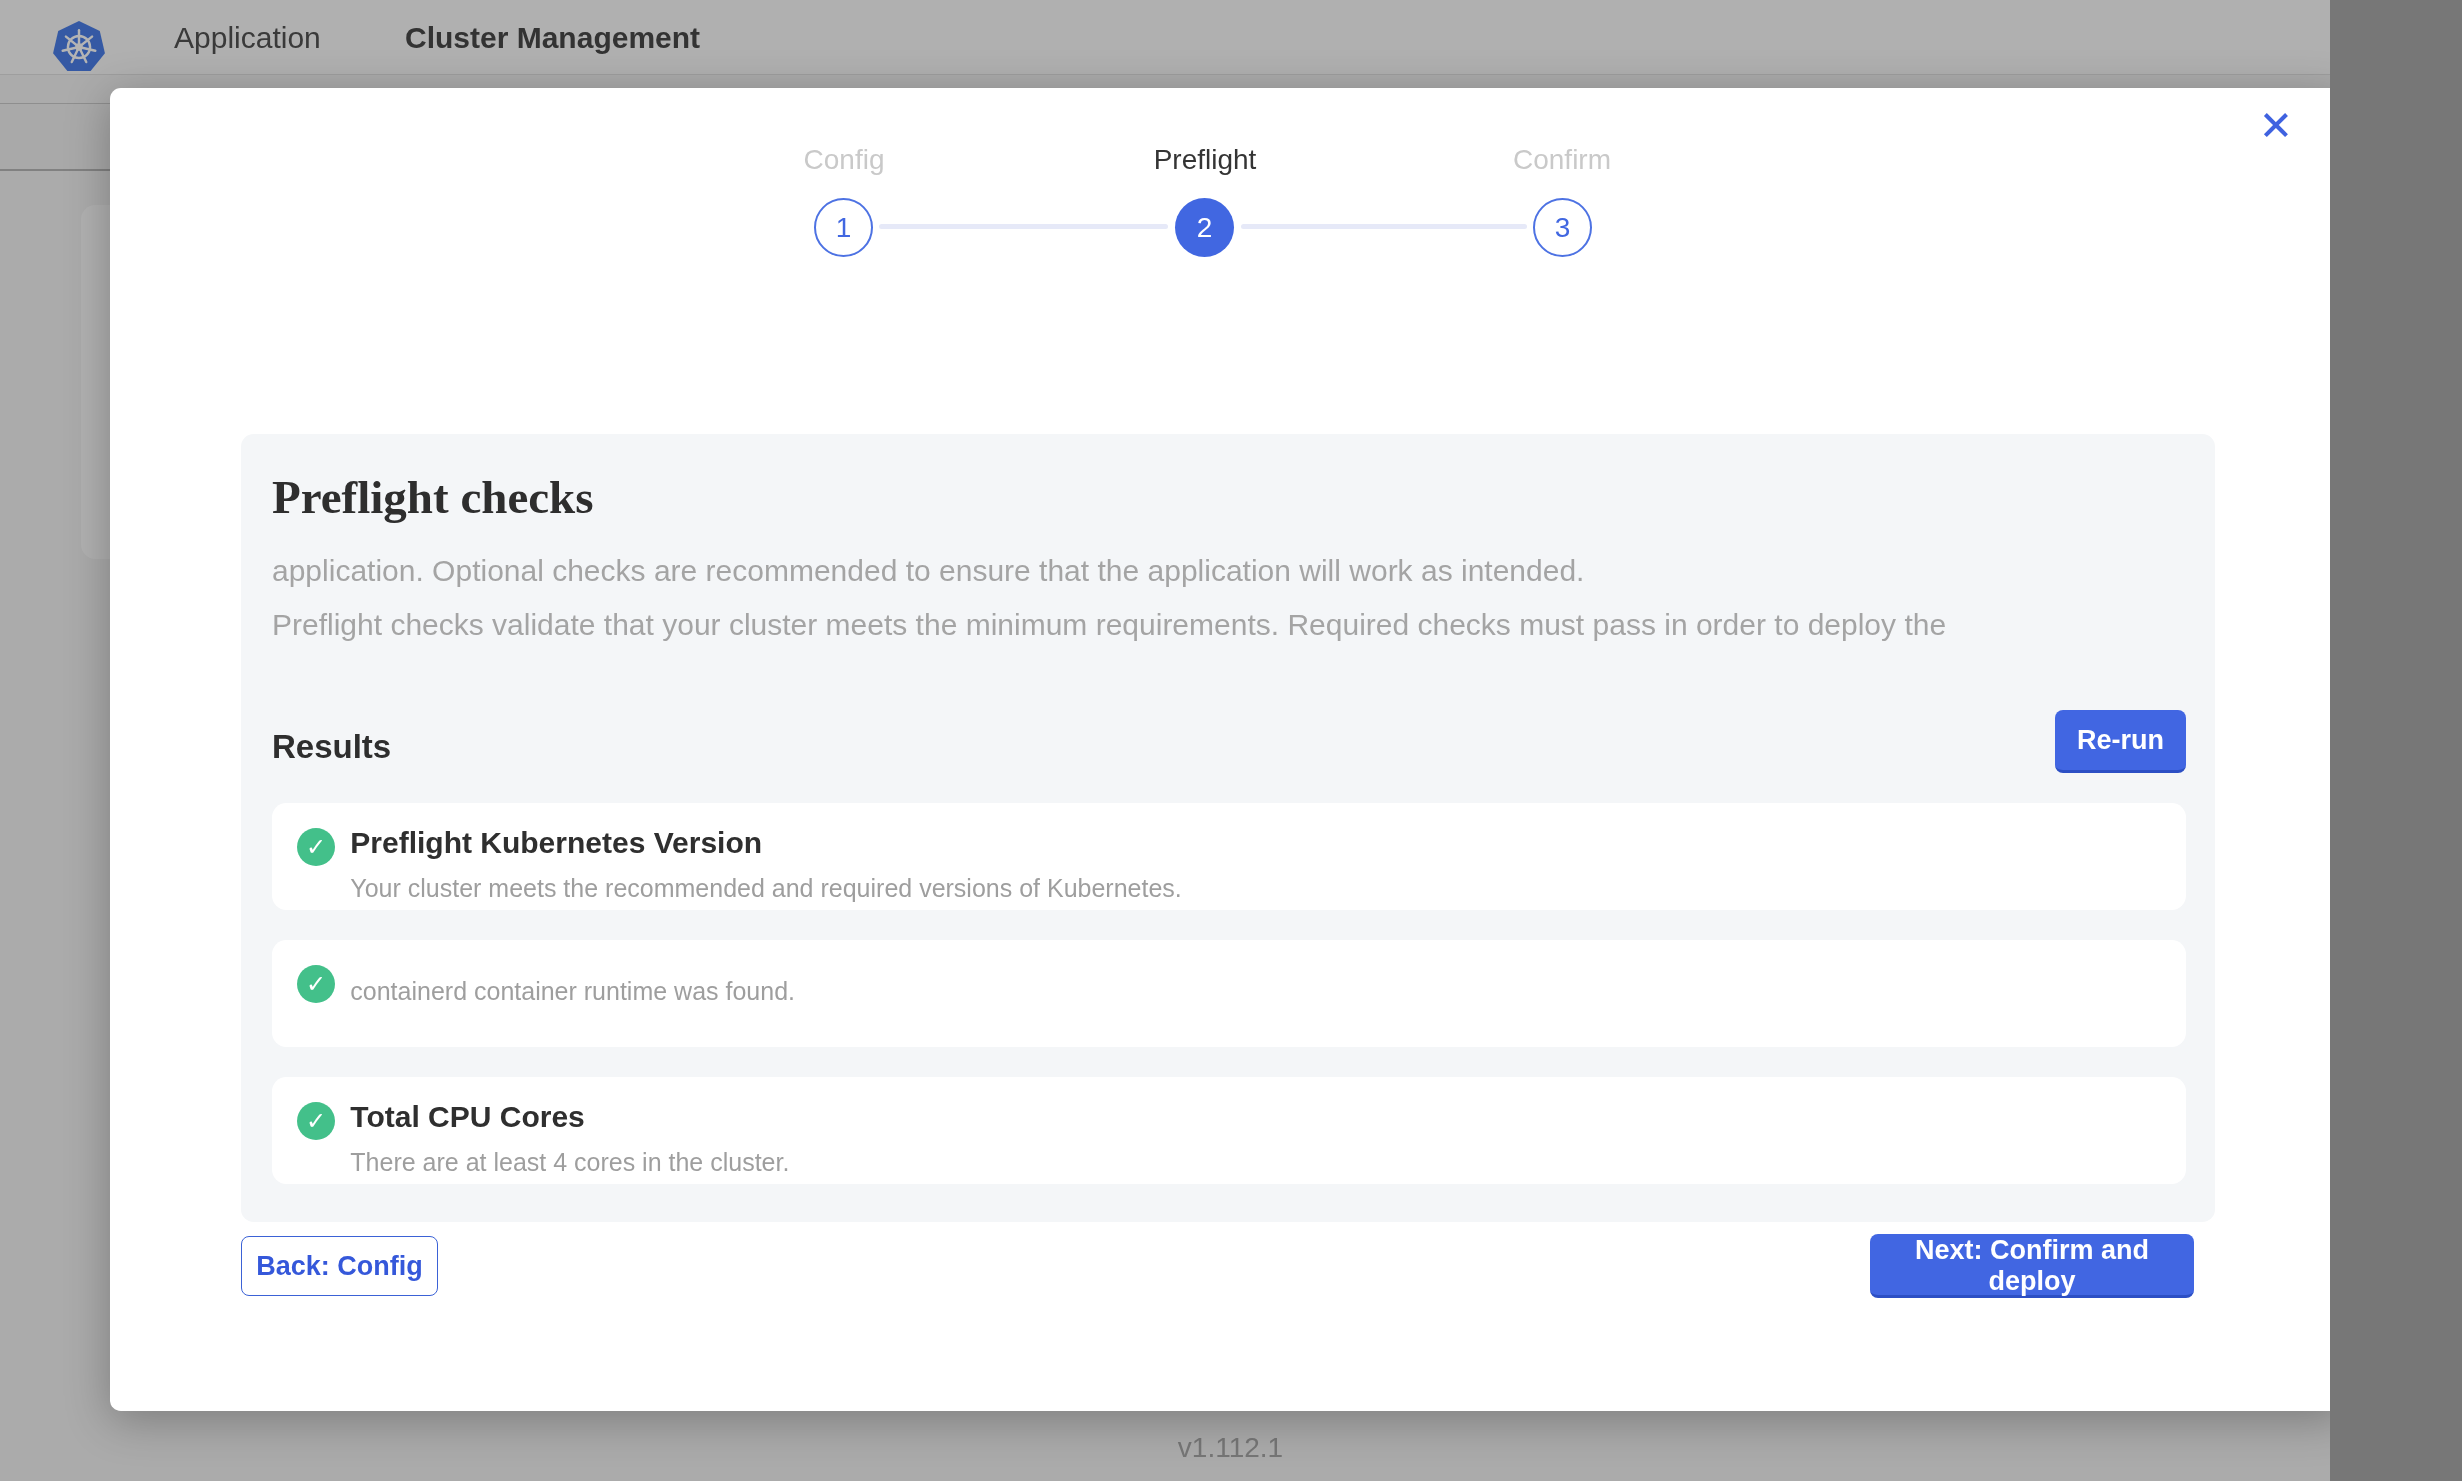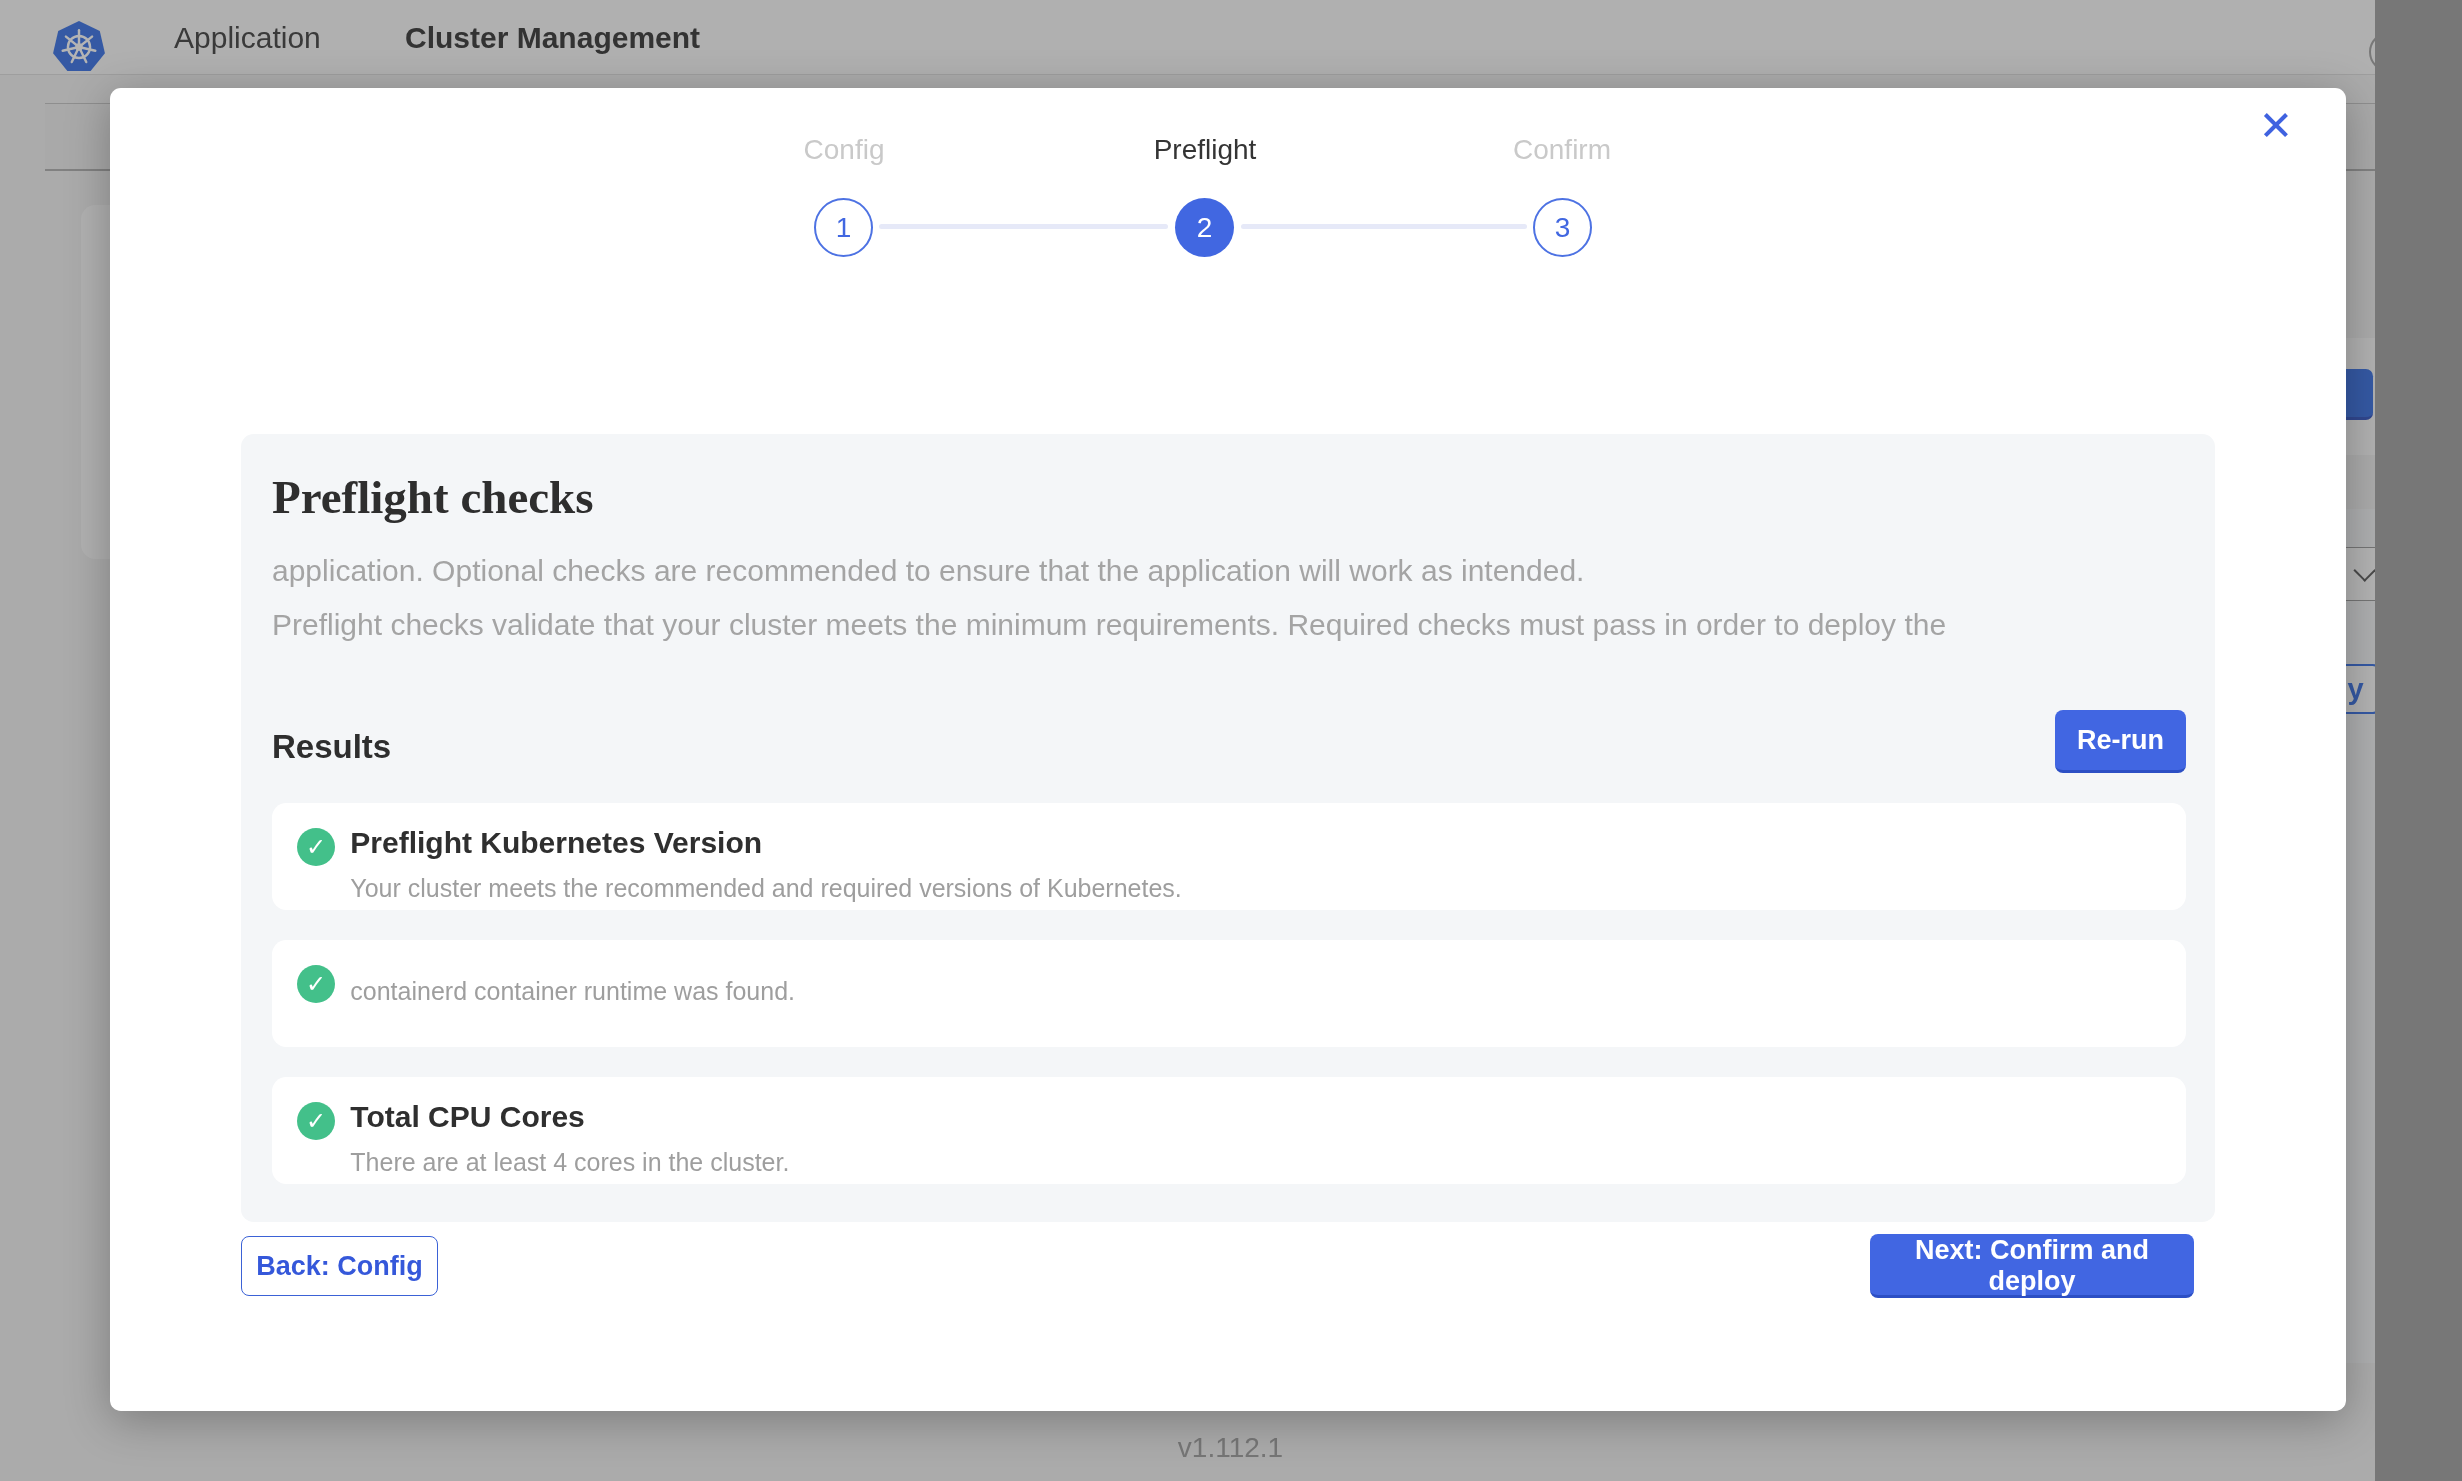--- a/index.html
+++ b/index.html
@@ -1,21 +1,21 @@
 <!DOCTYPE html>
 <html style="--accent: #4166e2; --accent-dark: #2c4fc4; --green: #43c08a; --kblue: #326de5; --panel-bg: #f4f6f8;font-size:14.4px"><head>
 <meta charset="utf-8">
 <style>
   :root{
     --accent:#4166e2; --accent-dark:#2c4fc4; --green:#43c08a;
     --kblue:#326de5; --panel-bg:#f4f6f8;
   }
   html,body{margin:0;padding:0;background:#777;}
   .viewport{position:relative;width:2330px;height:1481px;overflow:hidden;background:#f0f0f0;
-    font-family:"Liberation Sans","DejaVu Sans",sans-serif;padding-left:45px;}
+    font-family:"Liberation Sans","DejaVu Sans",sans-serif;}
 
   
   .navbar{position:absolute;left:0;top:0;width:2462px;height:75px;background:#f8f8f8;
     border-bottom:1.8px solid #dcdcdc;box-sizing:border-box;}
   .k8s-logo{position:absolute;left:52px;top:20px;width:54px;height:54px;}
   .nav-tab{position:absolute;top:0;height:75px;line-height:75px;font-size:30px;color:#3a3a3a;cursor:pointer;}
   .tab-app{left:174px;}
   .tab-cluster{left:405px;font-weight:bold;color:#2f2f2f;}
   .ellipsis-btn{position:absolute;left:2369px;top:32px;width:40px;height:40px;border:2.7px solid #9f9f9f;
     border-radius:50%;box-sizing:border-box;display:flex;align-items:center;justify-content:center;gap:3.6px;
@@ -41,21 +41,21 @@
   .bg-footer{position:absolute;left:1051px;top:1432px;width:359px;text-align:center;font-size:28px;color:#9b9b9b;}
 
   .scrim{position:absolute;inset:0;background:rgba(58,58,58,0.38);z-index:2;}
 
   
   .modal{position:absolute;left:110px;top:88px;width:2236px;height:1323px;background:#fff;border-radius:10.8px;
     z-index:3;box-shadow:0 9px 45px rgba(0,0,0,0.28);}
   .close{position:absolute;top:9px;left:2137px;width:58px;height:58px;background:none;border:none;
     color:#3f62e0;font-size:41px;font-weight:bold;font-family:inherit;cursor:pointer;padding:0;}
 
-  .step-label{position:absolute;top:46px;width:270px;text-align:center;font-size:28px;color:#c9c9c9;cursor:default;}
+  .step-label{position:absolute;top:56px;width:270px;text-align:center;font-size:28px;color:#c9c9c9;cursor:default;}
   .step-label.active{color:#343434;}
   .step-circle{position:absolute;top:110px;width:59px;height:59px;border-radius:50%;box-sizing:border-box;
     display:flex;align-items:center;justify-content:center;font-size:28px;cursor:pointer;background:#fff;
     border:2.7px solid #4d72e3;color:#4167e1;}
   .step-circle.active{background:#4167e1;color:#fff;border:none;}
   .lbl-1{left:599px;} .lbl-2{left:960px;} .lbl-3{left:1317px;}
   .cir-1{left:704px;} .cir-2{left:1065px;} .cir-3{left:1423px;}
   .connector{position:absolute;top:136px;height:5.4px;background:#e6e9f8;border-radius:2.7px;}
   .conn1{left:769px;width:289px;} .conn2{left:1131px;width:286px;}
 

